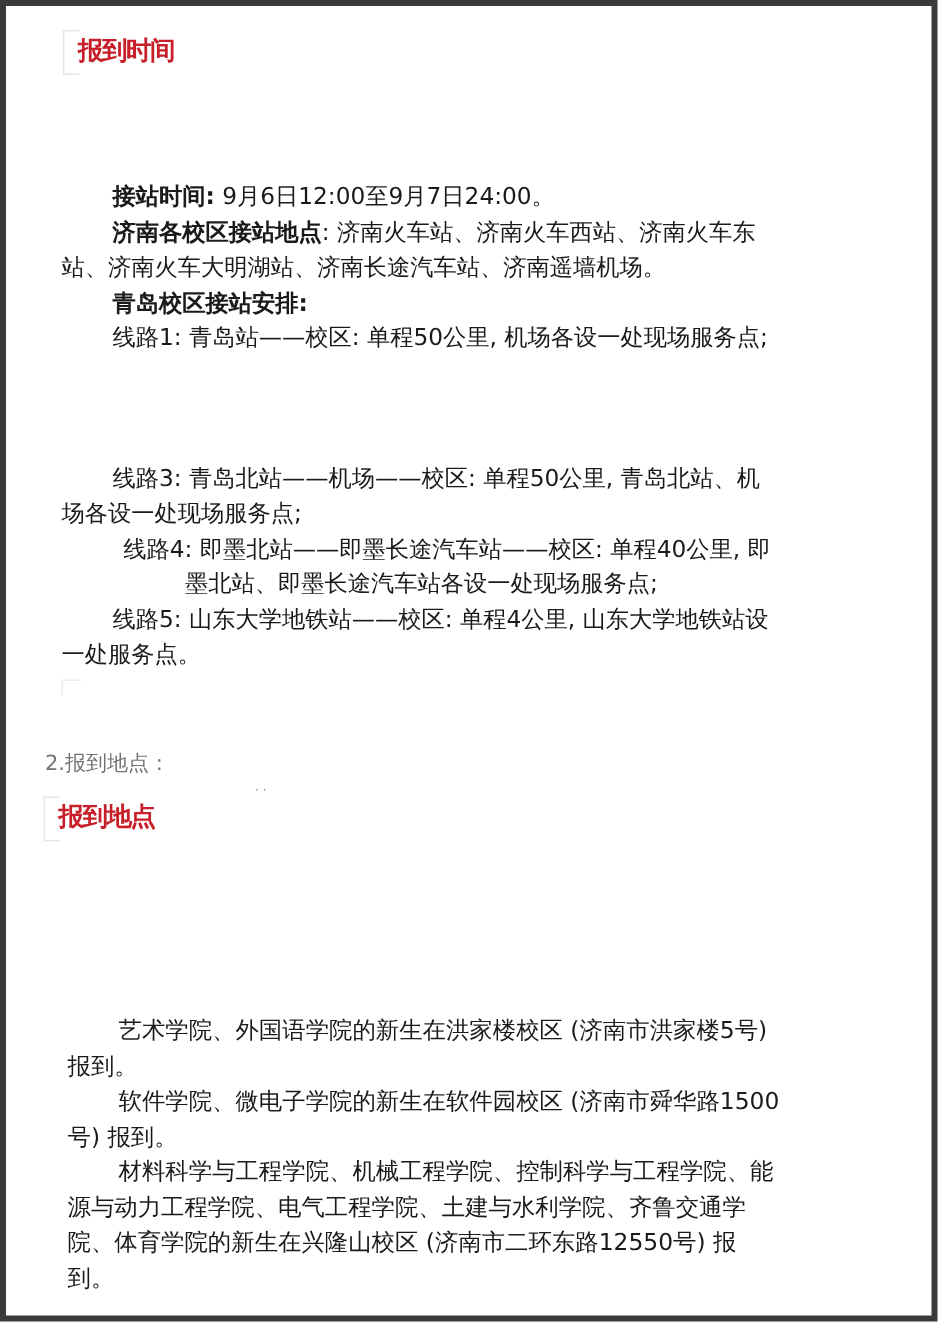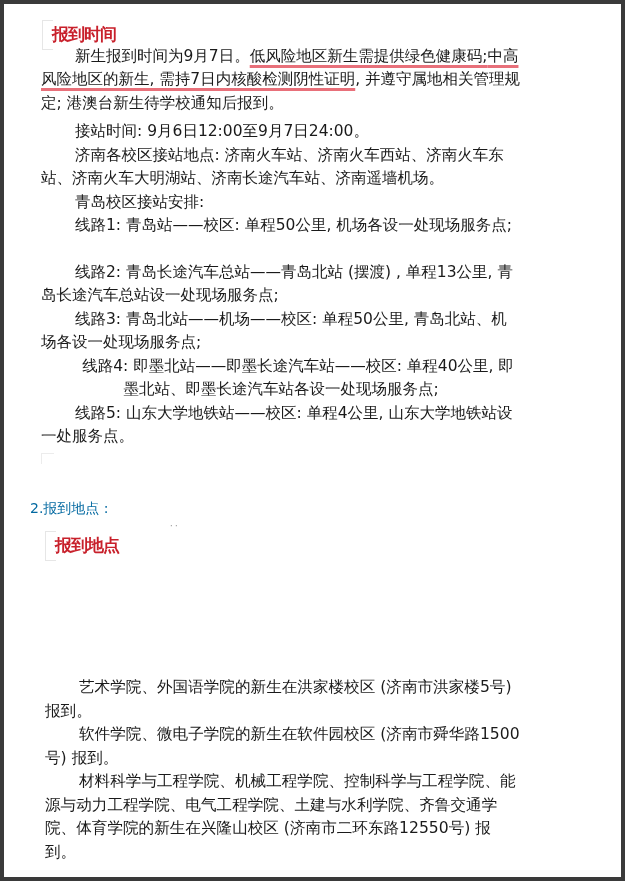--- a/index.html
+++ b/index.html
@@ -9,78 +9,72 @@
              border: 4px solid #3a3a3a; border-right-width: 4px; background: #fff; }
     .page { position: absolute; left: 0; top: 0; width: 603px; height: 881px; }
     .label { position: absolute; font-weight: bold; color: #c8202b; font-size: 17px; letter-spacing: -1px;
              line-height: 20px; padding-left: 10px; }
     .label .box { position: absolute; left: 0; top: -4px; width: 10px; height: 28px;
                   border-left: 1px solid #e6e6e6; border-top: 1px solid #e6e6e6; border-bottom: 1px solid #e6e6e6; }
     .para { position: absolute; left: 41px; width: 480px; font-size: 15.5px; line-height: 23.3px;
             color: #1a1a1a; }
     .para.p2 { left: 45px; width: 476px; line-height: 23.5px; font-size: 15.6px; }
     .indent { display: inline-block; width: 34px; }
-    .b { font-weight: normal; text-align: right; }
+    .b { font-weight: bold; text-align: right; }
     .hl { text-decoration: underline; text-decoration-color: #e8707a; text-decoration-thickness: 3px;
           text-underline-offset: 4px; }
-    .section-num { position: absolute; left: 30px; top: 500px; font-size: 14px; color: #0369a1; }
+    .section-num { position: absolute; left: 30px; top: 500px; font-size: 14px; color: #737373; }
     .tiny-marks { position: absolute; left: 170px; top: 522px; font-size: 8px; color: #888; }
     .small-box { position: absolute; left: 41px; top: 453px; width: 12px; height: 10px;
                  border-left: 1px solid #ececec; border-top: 1px solid #ececec; }
   </style>
 </head>
 <body>
 
 <div class="frame"></div>
 
 <div class="page">
 
   <div class="label" style="left:42px; top:24px;">
     <span class="box"></span>
     <span>报到时间</span>
   </div>
 
-  <div class="para" style="top:45px;">
-    <span class="indent"></span><span>新生报到时间为9月7日。</span><span class="hl">低风险地区新生需提供绿色健康码;</span><span class="hl">中高风险地区的新生, 需持7日内核酸检测阴性证明</span><span>, 并遵守属地相关管理规定; 港澳台新生待学校通知后报到。</span>
-  </div>
 
   <div class="para" style="top:120px;">
     <span class="indent"></span><span class="b">接站时间:</span><span> 9月6日12:00至9月7日24:00。</span>
   </div>
 
   <div class="para" style="top:144px;">
     <span class="indent"></span><span class="b">济南各校区接站地点</span><span>: 济南火车站、济南火车西站、济南火车东站、济南火车大明湖站、济南长途汽车站、济南遥墙机场。</span>
   </div>
 
   <div class="para" style="top:191px;">
     <span class="indent"></span><span class="b">青岛校区接站安排:</span>
   </div>
 
   <div class="para" style="top:214px;">
     <span class="indent"></span><span>线路1: 青岛站——校区: 单程50公里, 机场各设一处现场服务点;</span>
   </div>
-  <div class="para" style="top:261px;">
-    <span class="indent"></span><span>线路2: 青岛长途汽车总站——青岛北站 (摆渡) , 单程13公里, 青岛长途汽车总站设一处现场服务点;</span>
-  </div>
   <div class="para" style="top:308px;">
     <span class="indent"></span><span>线路3: 青岛北站——机场——校区: 单程50公里, 青岛北站、机场各设一处现场服务点;</span>
   </div>
   <div class="para" style="top:355px;text-align:center;">
     <span class="indent"></span><span>线路4: 即墨北站——即墨长途汽车站——校区: 单程40公里, 即墨北站、即墨长途汽车站各设一处现场服务点;</span>
   </div>
   <div class="para" style="top:402px;">
     <span class="indent"></span><span>线路5: 山东大学地铁站——校区: 单程4公里, 山东大学地铁站设一处服务点。</span>
   </div>
 
   <div class="small-box"></div>
 
   <div class="section-num">2.报到地点 :</div>
   <div class="tiny-marks">· ·</div>
 
-  <div class="label" style="left:45px; top:535px;">
+  <div class="label" style="left:29px; top:535px;">
     <span class="box"></span>
     <span>报到地点</span>
   </div>
 
   <div class="para p2" style="top:676px;">
     <span class="indent"></span><span>艺术学院、外国语学院的新生在洪家楼校区 (济南市洪家楼5号) 报到。</span>
   </div>
   <div class="para p2" style="top:723px;">
     <span class="indent"></span><span>软件学院、微电子学院的新生在软件园校区 (济南市舜华路1500号) 报到。</span>
   </div>

